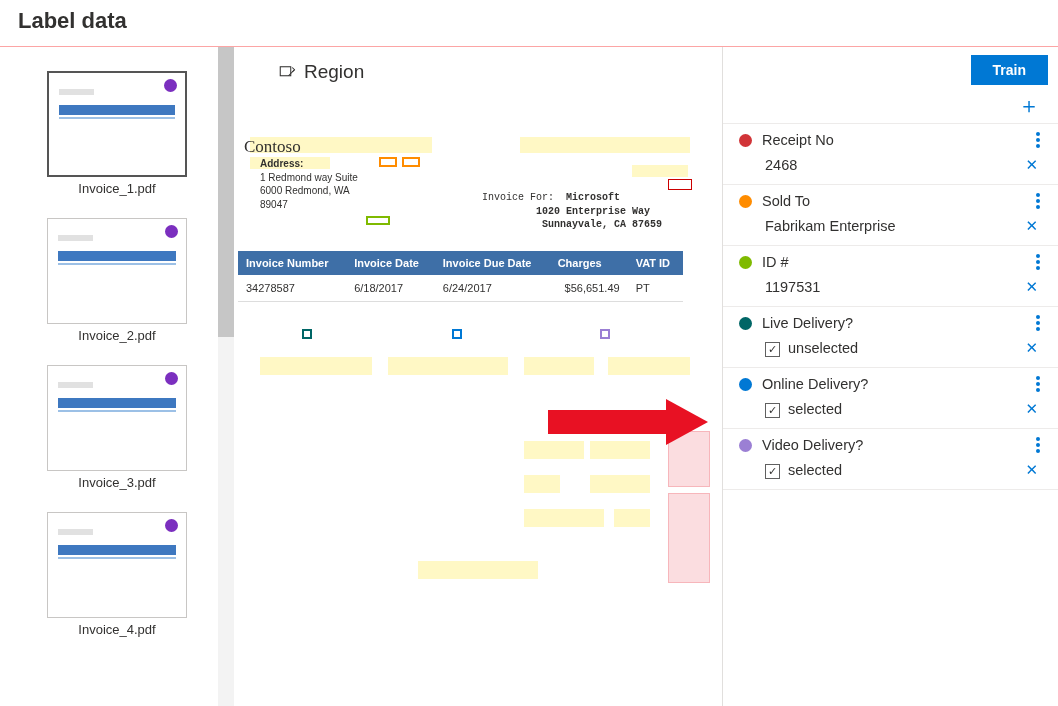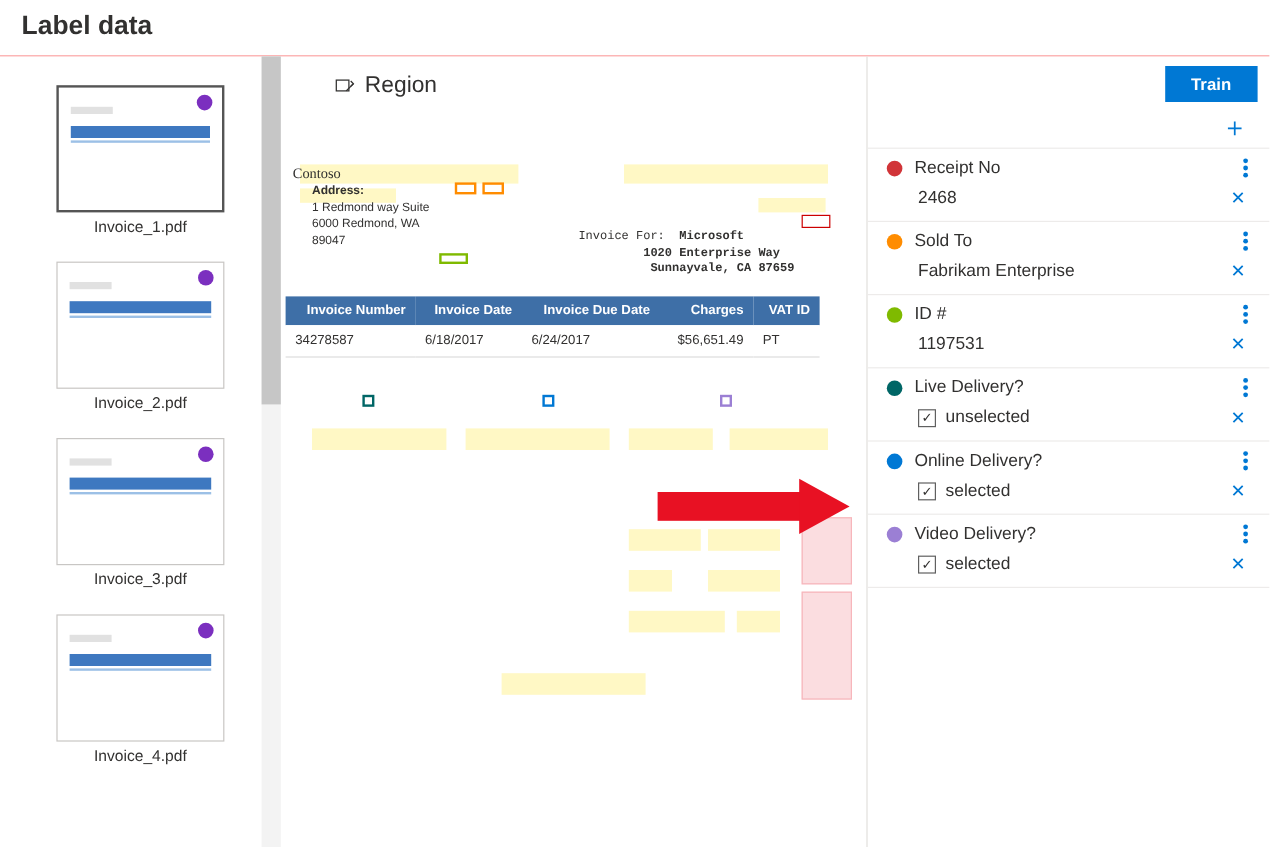--- a/index.html
+++ b/index.html
@@ -100,33 +100,33 @@
   .hl-row { background:#fff8c5; position:absolute; height:18px; }
   .box { position:absolute; border:1.5px solid #c00; width:24px; height:11px; }
   .sq { position:absolute; width:10px; height:10px; border:2px solid; }
   .pinkbox { position:absolute; background:#fbdde0; border:1px solid #f7b6bb; }
 
   .doc-body {
     position:relative;
     left:0; width:470px;
     font-family: Arial, sans-serif;
   }
-  .doc-serif { font-family: "Times New Roman", serif; font-size:12px; margin-left:6px; margin-top:34px; }
+  .doc-serif { font-family: "Times New Roman", serif; font-size:17px; margin-left:6px; margin-top:34px; }
   .doc-addr { font-size:10px; margin-left:22px; line-height:1.35; }
   .doc-inv  { font-size:10px; position:absolute; left:244px; top:54px; line-height:1.35;font-family:Liberation Mono, monospace; }
 
   table.invoice {
     width: 445px;
     border-collapse: collapse;
     font-size: 11px;
     margin-top: 22px;
   }
   table.invoice th {
     background:#3e6fa7; color:#fff; font-weight:600;
-    text-align:right; padding:6px 8px; border:0;
+    text-align:left; padding:6px 8px; border:0;
   }
   table.invoice td {
     padding:7px 8px; border-bottom:1px solid #ddd; background:#fff;
   }
   
   .arrow {
     position:absolute;
     left:310px; top:262px;
     width:180px; height:46px;
   }

